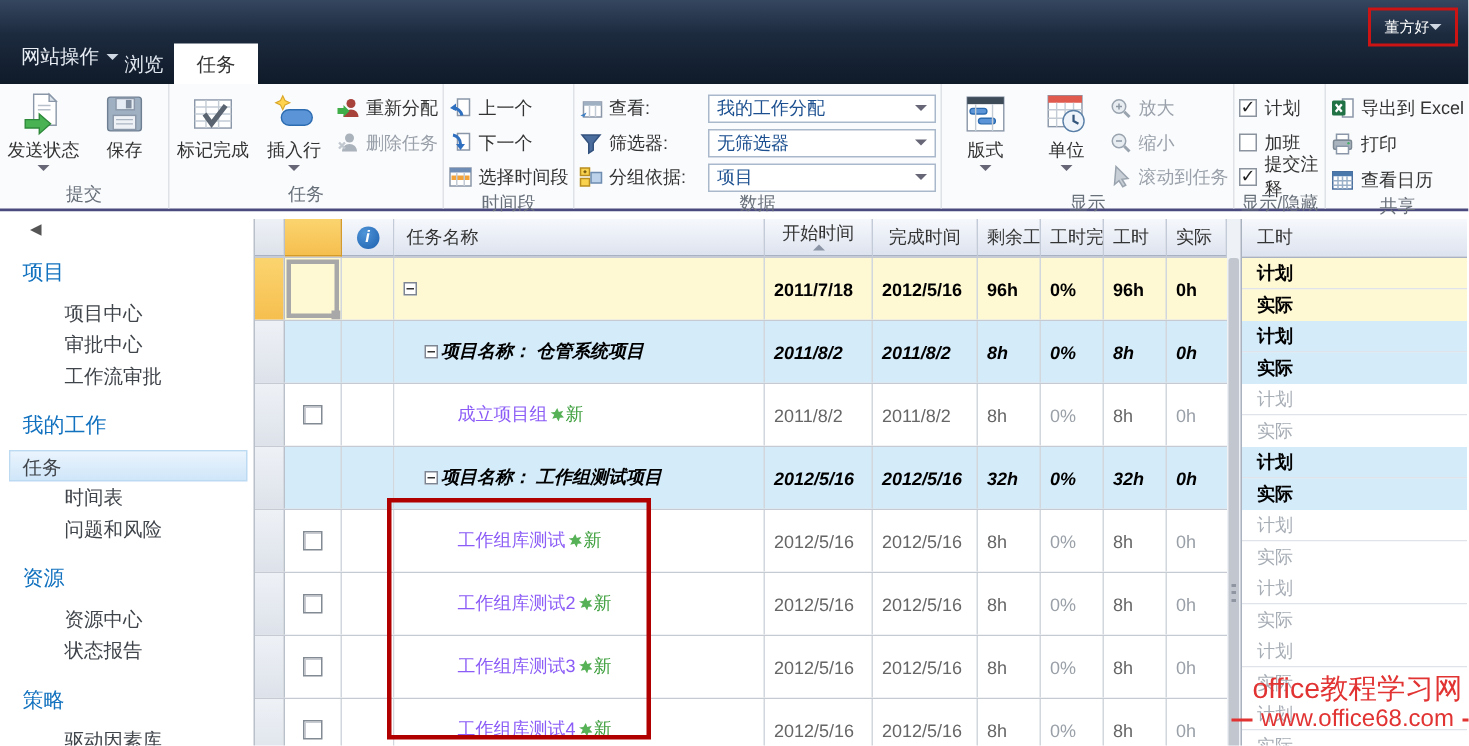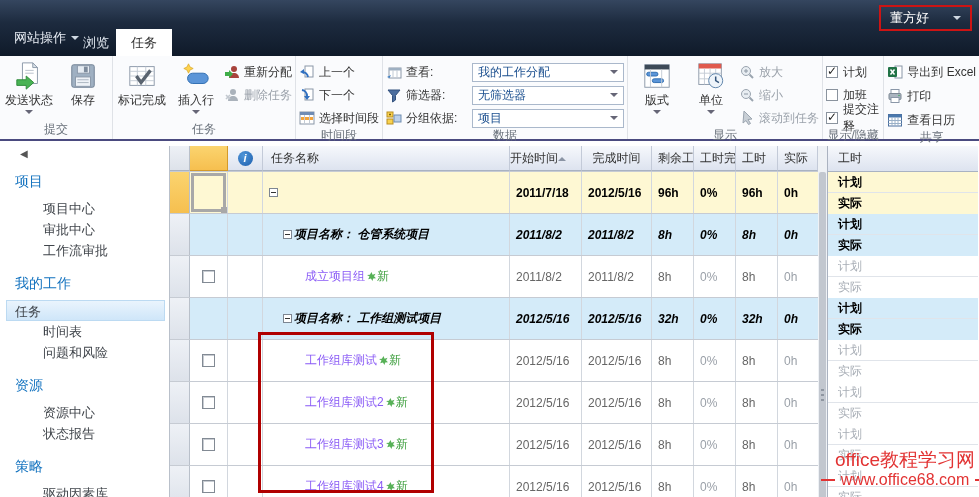--- a/index.html
+++ b/index.html
@@ -9,21 +9,21 @@
   
   .topbar { position:relative; height:56px;
     background:linear-gradient(#35465f 0%, #1d2b3f 40%, #0f1a29 100%); }
   .site-actions { position:absolute; left:8px; bottom:6px; color:#e9eef5; font-size:13px;
     display:flex; align-items:center; gap:5px; padding:3px 6px; cursor:pointer; }
   .tab { position:absolute; bottom:0; height:27px; line-height:27px; padding:0 15px;
     font-size:13px; color:#dfe6ee; cursor:pointer; }
   .tab.browse { left:68px; }
   .tab.active { left:116px; background:#ffffff; color:#333; }
   .user-box { position:absolute; right:7px; top:5px; height:26px; border:2px solid #cc1414;
-    display:flex; align-items:center; gap:24px; padding:0 9px; color:#fff; font-size:13px; cursor:pointer; }
+    display:flex; align-items:center; gap:0; padding:0 9px; color:#fff; font-size:10px; cursor:pointer; }
   .caret-down { width:0; height:0; border-left:4px solid transparent; border-right:4px solid transparent;
     border-top:4px solid #cfd8e2; display:inline-block; }
   .caret-down.dark { border-top-color:#667; }
 
   
   .ribbon { display:flex; height:85px; background:#fafbfd; border-bottom:2px solid #4a4a7f; }
   .rgroup { display:flex; flex-direction:column; border-right:1px solid #dfe2e7; padding:3px 3px 0; }
   .rgroup .gcontent { flex:1; display:flex; align-items:flex-start; gap:2px; }
   .rgroup .glabel { height:17px; line-height:15px; text-align:center; font-size:12px; color:#68707a; }
   .bigbtn { width:52px; display:flex; flex-direction:column; align-items:center; gap:1px;
@@ -59,21 +59,21 @@
   .grow { display:flex; height:42px; border-bottom:1px solid #c6cbd3; }
   .ghead { height:26px; }
   .cell { border-right:1px solid #d2d7de; height:100%; overflow:hidden; white-space:nowrap;
     display:flex; align-items:center; font-size:12px; }
   .c0{width:20px;} .c1{width:38px; justify-content:center;} .c2{width:35px; justify-content:center;}
   .c3{width:247px;} .c4{width:72px;} .c5{width:70px;} .c6{width:42px;} .c7{width:42px;} .c8{width:42px;}
   .c9{width:40px; border-right:none;}
   .ghead .cell { background:linear-gradient(#f6f8fc,#dde3ef); border-right:1px solid #c3cad8;
     border-bottom:1px solid #a9b2c2; color:#333; }
   .ghead .cell.c1 { background:linear-gradient(#fbd46f,#f6bf4f); border-color:#d49a2a; }
-  .hstack { display:flex; flex-direction:row; align-items:center; width:100%; line-height:12px; }
+  .hstack { display:flex; flex-direction:column; align-items:center; width:100%; line-height:12px; }
   .sort-asc { width:0; height:0; border-left:4px solid transparent; border-right:4px solid transparent;
     border-bottom:4px solid #8a94a4; margin-top:2px; }
   .row-yellow .cell { background:#fef8d3; }
   .row-blue .cell { background:#d4ebf9;font-style:italic; }
   .row-white .cell { background:#fff; }
   .grow .cell.c0 { background:linear-gradient(#eef1f6,#dde2ea); border-right:1px solid #b9c0ca; }
   .grow.cursor-row .cell.c0 { background:linear-gradient(#fbd46f,#f6bf4f); }
   .bold .cell { font-weight:bold; color:#000; }
   .pad6 { padding-left:6px; }
   .namecell.lvl1 { padding-left:6px; } .namecell.lvl2 { padding-left:20px; } .namecell.lvl3 { padding-left:42px; }

